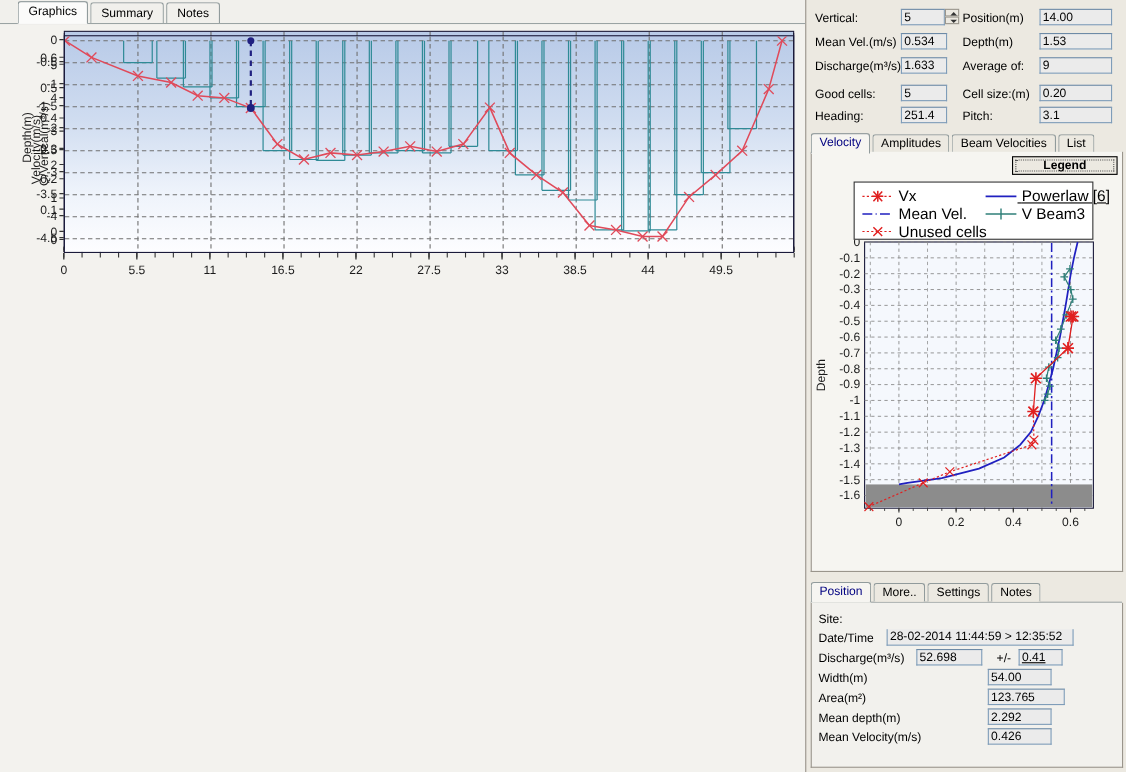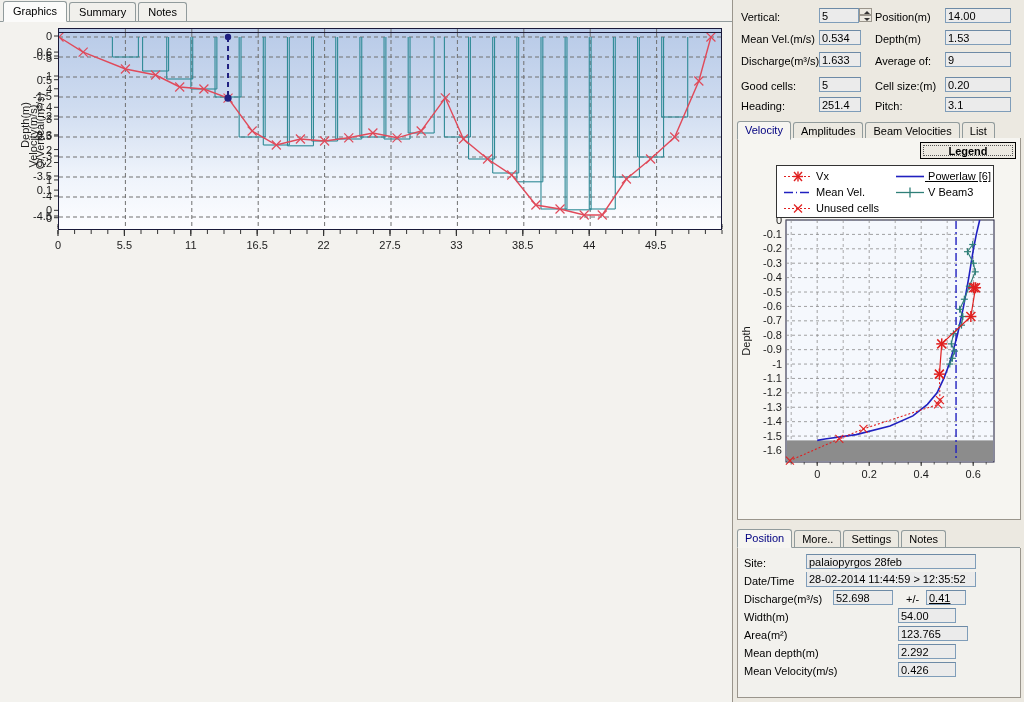--- a/index.html
+++ b/index.html
@@ -20,21 +20,21 @@
     position: absolute; left: 0; top: 0;
     width: 732px; height: 702px;
     background: #f1f0ec;
   }
   
   .tabstrip {
     position: relative;
     height: 22px;
     background: #f1f0ec;
     border-bottom: 1px solid #919b9c;
-    padding-left: 3px;
+    padding-left: 16px;
   }
   .tab {
     display: inline-block;
     padding: 3px 9px 3px 9px;
     margin-right: -1px;
     font-size: 11px;
     background: #f1f0ec;
     border: 1px solid #919b9c;
     border-bottom: none;
     border-radius: 3px 3px 0 0;
@@ -181,21 +181,21 @@
     border: 1px dotted #555;
     line-height: 11px;
   }
   #legend-box {
     position: absolute;
     left: 38px; top: 27px;
     width: 218px; height: 53px;
     background: #ffffff;
     border: 1px solid #333;
     z-index: 5;
-    font-size: 11px;
+    font-size: 14px;
   }
   .lgd-item { position: absolute; white-space: nowrap; }
   .lgd-swatch { display:inline-block; width: 30px; vertical-align: middle; }
 
   #overview-panel {
     position: absolute;
     left: 4px; top: 548px;
     width: 284px; height: 150px;
     background: #f2f1ed;
     border: 1px solid #9a958c;
@@ -1196,21 +1196,20 @@
 
     <div class="rtabstrip" style="top:528px;">
       <div class="rtab active"><span>Position</span></div>
       <div class="rtab"><span>More..</span></div>
       <div class="rtab"><span>Settings</span></div>
       <div class="rtab"><span>Notes</span></div>
     </div>
 
     <div id="overview-panel">
       <div class="field-row" style="left:6px; top:9px;"><span class="lbl">Site:</span></div>
-      <div class="field-row" style="left:68px; top:6px;"><span class="txtbox" style="width:170px;">palaiopyrgos 28feb</span></div>
 
       <div class="field-row" style="left:6px; top:27px;"><span class="lbl">Date/Time</span></div>
       <div class="field-row" style="left:68px; top:24px;"><span class="txtbox" style="width:170px; border-top:none;">28-02-2014 11:44:59 &gt; 12:35:52</span></div>
 
       <div class="field-row" style="left:6px; top:45px;"><span class="lbl">Discharge(m³/s)</span></div>
       <div class="field-row" style="left:95px; top:42px;"><span class="txtbox" style="width:60px;">52.698</span></div>
       <div class="field-row" style="left:168px; top:45px;"><span class="lbl">+/-</span></div>
       <div class="field-row" style="left:188px; top:42px;"><span class="txtbox" style="width:40px;text-decoration:underline;">0.41</span></div>
 
       <div class="field-row" style="left:6px; top:63px;"><span class="lbl">Width(m)</span></div>

